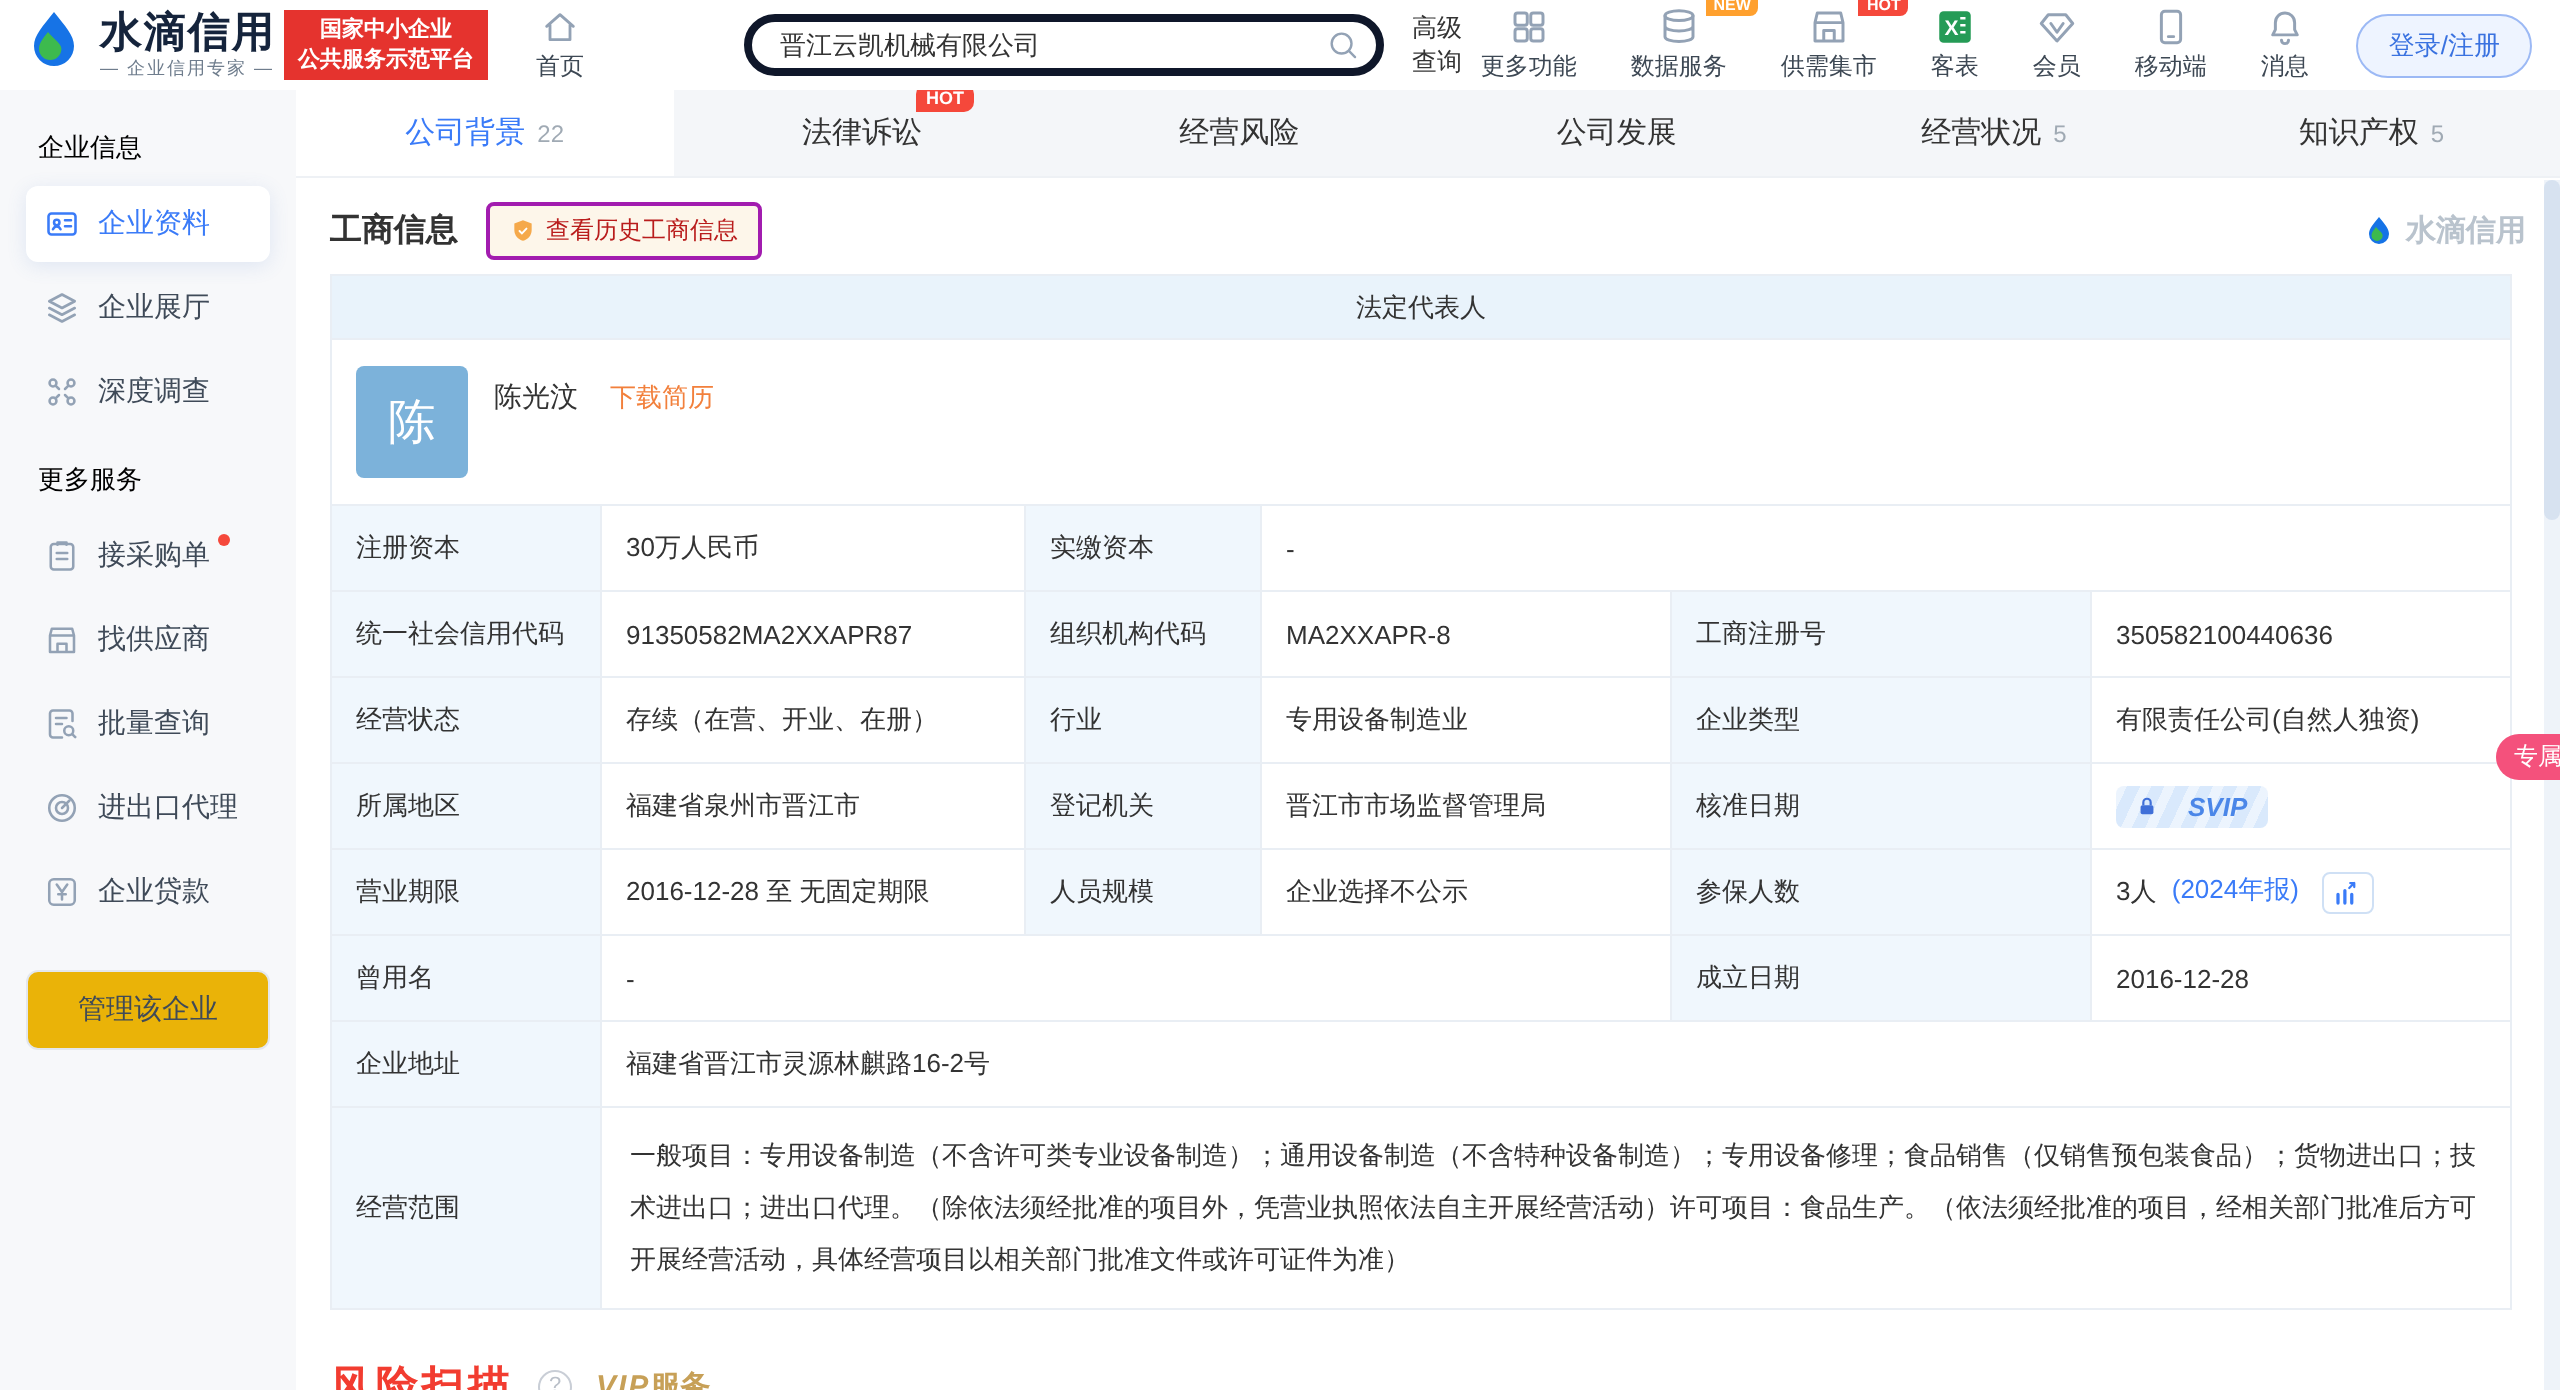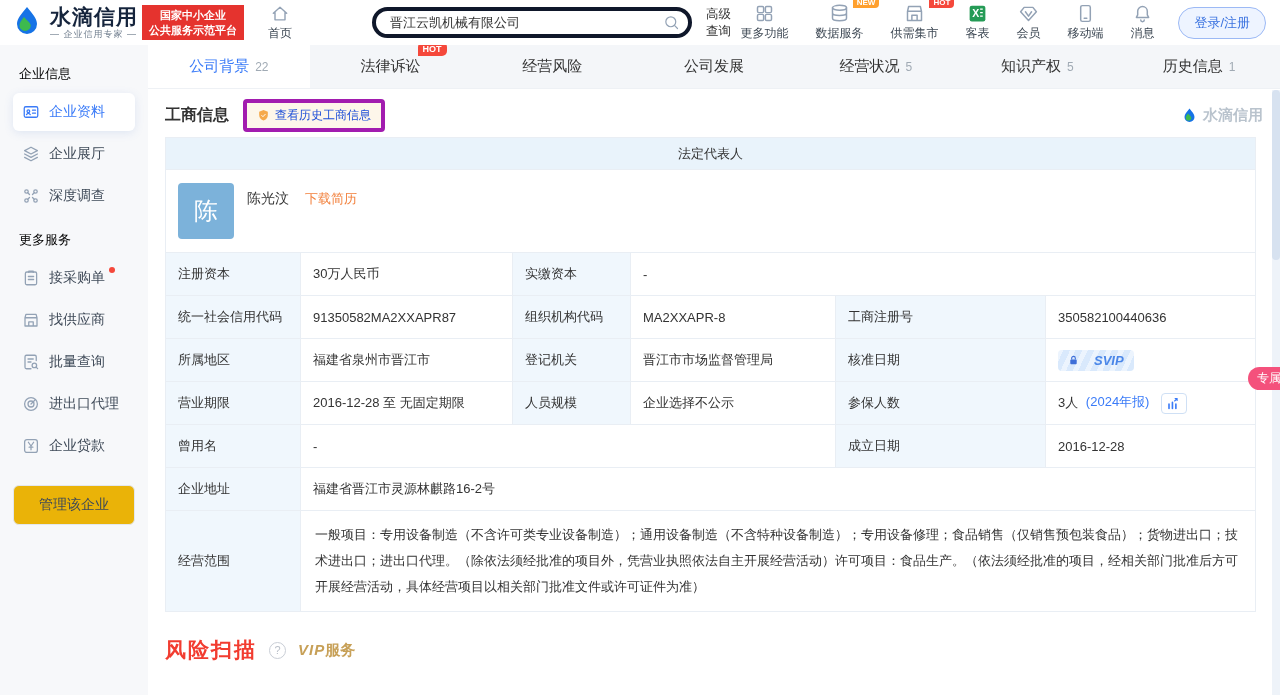--- a/index.html
+++ b/index.html
@@ -39,21 +39,21 @@
   .main { flex:1; display:flex; flex-direction:column; background:#fff; position:relative; }
   .tabbar { height:44px; background:#f4f6f9; display:flex; border-bottom:1px solid #eef1f5; flex-shrink:0; }
   .tab { flex:1; display:flex; align-items:center; justify-content:center; gap:6px; font-size:15px; color:#333; cursor:pointer; }
   .tab.active { background:#fff; color:#3a7bf8; }
   .tab .count { font-size:12px; color:#a0aab4; }
   .tab-label-wrap { position:relative; display:inline-block; }
   .tab-hot { position:absolute; top:-15px; right:-26px; background:#f5483b; color:#fff; font-size:9px; font-weight:bold; padding:2px 5px; border-radius:5px 5px 5px 0; }
   .content { flex:1; padding:12px 17px 0; position:relative; }
   .content-head { display:flex; align-items:center; height:28px; }
   .section-title { font-size:16px; font-weight:bold; color:#333; }
-  .history-btn { margin-left:14px; display:inline-flex; align-items:center; gap:5px; background:#fdf6ea; border:4px solid #a21caf; color:#1d4ed8; font-size:12px; padding:4px 10px; border-radius:4px; cursor:pointer; font-family:inherit; }
+  .history-btn { margin-left:14px; display:inline-flex; align-items:center; gap:5px; background:#fdf6ea; border:2px solid #a21caf; color:#b91c1c; font-size:12px; padding:4px 10px; border-radius:4px; cursor:pointer; font-family:inherit; }
   .watermark { margin-left:auto; display:flex; align-items:center; gap:5px; color:#b9c3cd; font-size:15px; font-weight:bold; }
   
   table.info { border-collapse:collapse; width:1090px; margin-top:8px; table-layout:fixed; font-size:13px; color:#333; }
   table.info td { border:1px solid #e9eef4; padding:0 12px; height:43px; vertical-align:middle; background:#fff; }
   table.info td.lbl { background:#f0f7fd; }
   tr.hdr td { background:#e9f3fb; text-align:center; height:32px; }
   tr.person td { height:83px; vertical-align:top; padding-top:13px; }
   .person-flex { display:flex; align-items:flex-start; gap:13px; }
   .avatar { width:56px; height:56px; background:#7cb2da; color:#fff; font-size:24px; display:flex; align-items:center; justify-content:center; border-radius:4px; flex-shrink:0; }
   .person-line { display:flex; align-items:center; gap:16px; margin-top:7px; }
@@ -259,24 +259,20 @@
       <div class="tab">
         <span>公司发展</span>
       </div>
       <div class="tab">
         <span>经营状况</span>
         <span class="count">5</span>
       </div>
       <div class="tab">
         <span>知识产权</span>
         <span class="count">5</span>
-      </div>
-      <div class="tab">
-        <span>历史信息</span>
-        <span class="count">1</span>
       </div>
     </div>
 
     <div class="content">
       <div class="content-head">
         <span class="section-title">工商信息</span>
         <button class="history-btn">
           <svg width="13" height="13" viewBox="0 0 24 24">
               <path d="M12 2l8 3v6c0 5-3.4 8.6-8 10-4.6-1.4-8-5-8-10V5l8-3z" fill="#f5a94b"></path>
               <path d="m8.8 12 2.2 2.2 4.2-4.4" stroke="#fff" stroke-width="1.8" fill="none" stroke-linecap="round"></path>
@@ -324,20 +320,28 @@
         </tr>
         <tr>
           <td class="lbl">统一社会信用代码</td>
           <td>91350582MA2XXAPR87</td>
           <td class="lbl">组织机构代码</td>
           <td>MA2XXAPR-8</td>
           <td class="lbl">工商注册号</td>
           <td>350582100440636</td>
         </tr>
         <tr>
+          <td class="lbl">经营状态</td>
+          <td>存续（在营、开业、在册）</td>
+          <td class="lbl">行业</td>
+          <td>专用设备制造业</td>
+          <td class="lbl">企业类型</td>
+          <td>有限责任公司(自然人独资)</td>
+        </tr>
+        <tr>
           <td class="lbl">所属地区</td>
           <td>福建省泉州市晋江市</td>
           <td class="lbl">登记机关</td>
           <td>晋江市市场监督管理局</td>
           <td class="lbl">核准日期</td>
           <td>
             <span class="svip">
               <svg width="11" height="11" viewBox="0 0 24 24">
                     <rect x="5" y="10" width="14" height="10" rx="2" fill="#3f6fd8"></rect>
                     <path d="M8 10V7a4 4 0 0 1 8 0v3" stroke="#3f6fd8" stroke-width="2.4" fill="none"></path>

